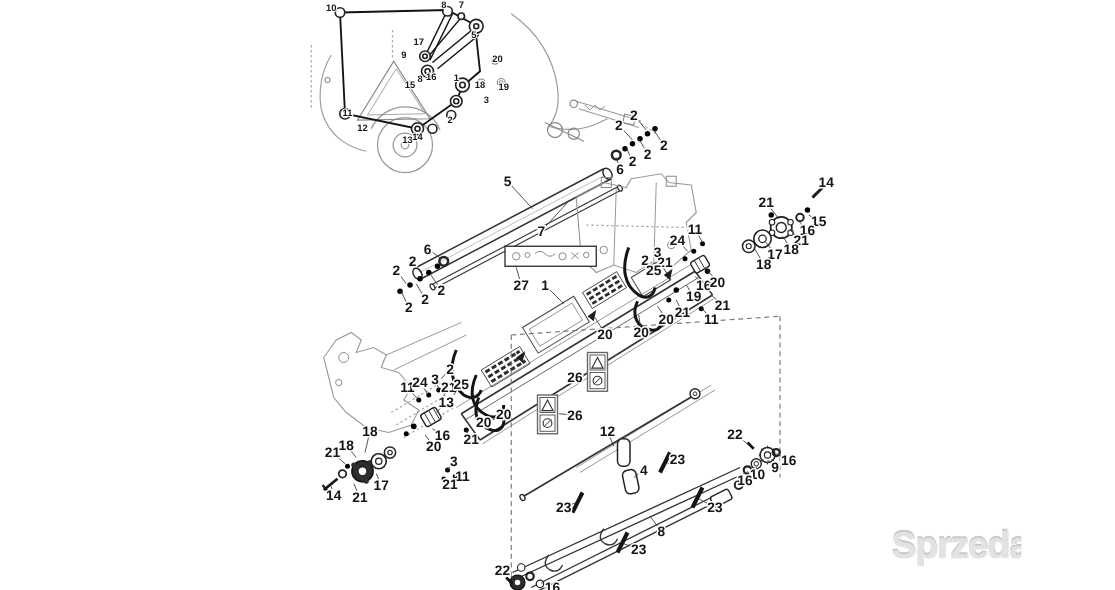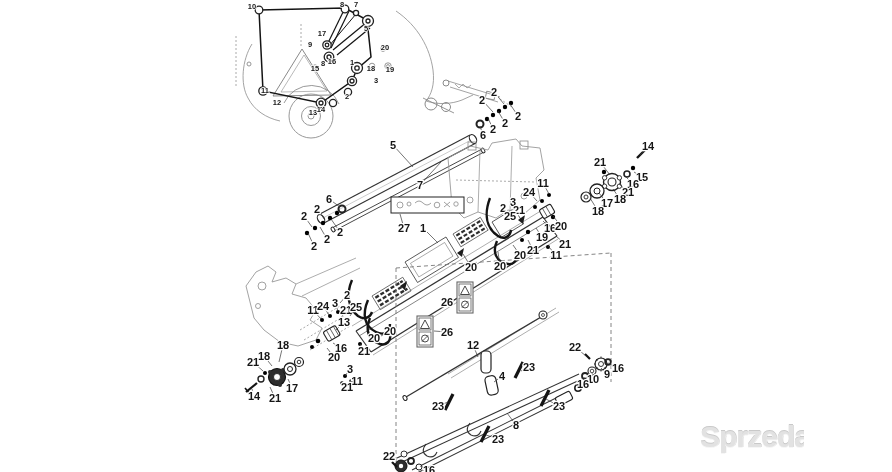--- a/index.html
+++ b/index.html
@@ -1,17 +1,17 @@
 <!DOCTYPE html>
 <html><head>
 <meta charset="utf-8">
 <style>
   html,body{margin:0;padding:0;background:#fff;}
   .stage{position:relative;width:804px;height:472px;background:#fff;overflow:hidden;
-         font-family:"Liberation Sans",sans-serif;}
+         font-family:"Liberation Sans",sans-serif;margin-left:13px;}
   svg{position:absolute;left:0;top:0;}
   
   .ln{stroke:#333;fill:none;}
   .bold{stroke:#141414;fill:none;}
   .lt{stroke:#999;fill:none;}
   .lt2{stroke:#8a8a8a;fill:none;}
   .dash{stroke:#777;fill:none;stroke-dasharray:4,3;}
   .dash2{stroke:#aaa;fill:none;stroke-dasharray:2,2;}
   .wh{fill:#fff;stroke:#222;}
   .dk{fill:#1d1d1d;stroke:none;}

